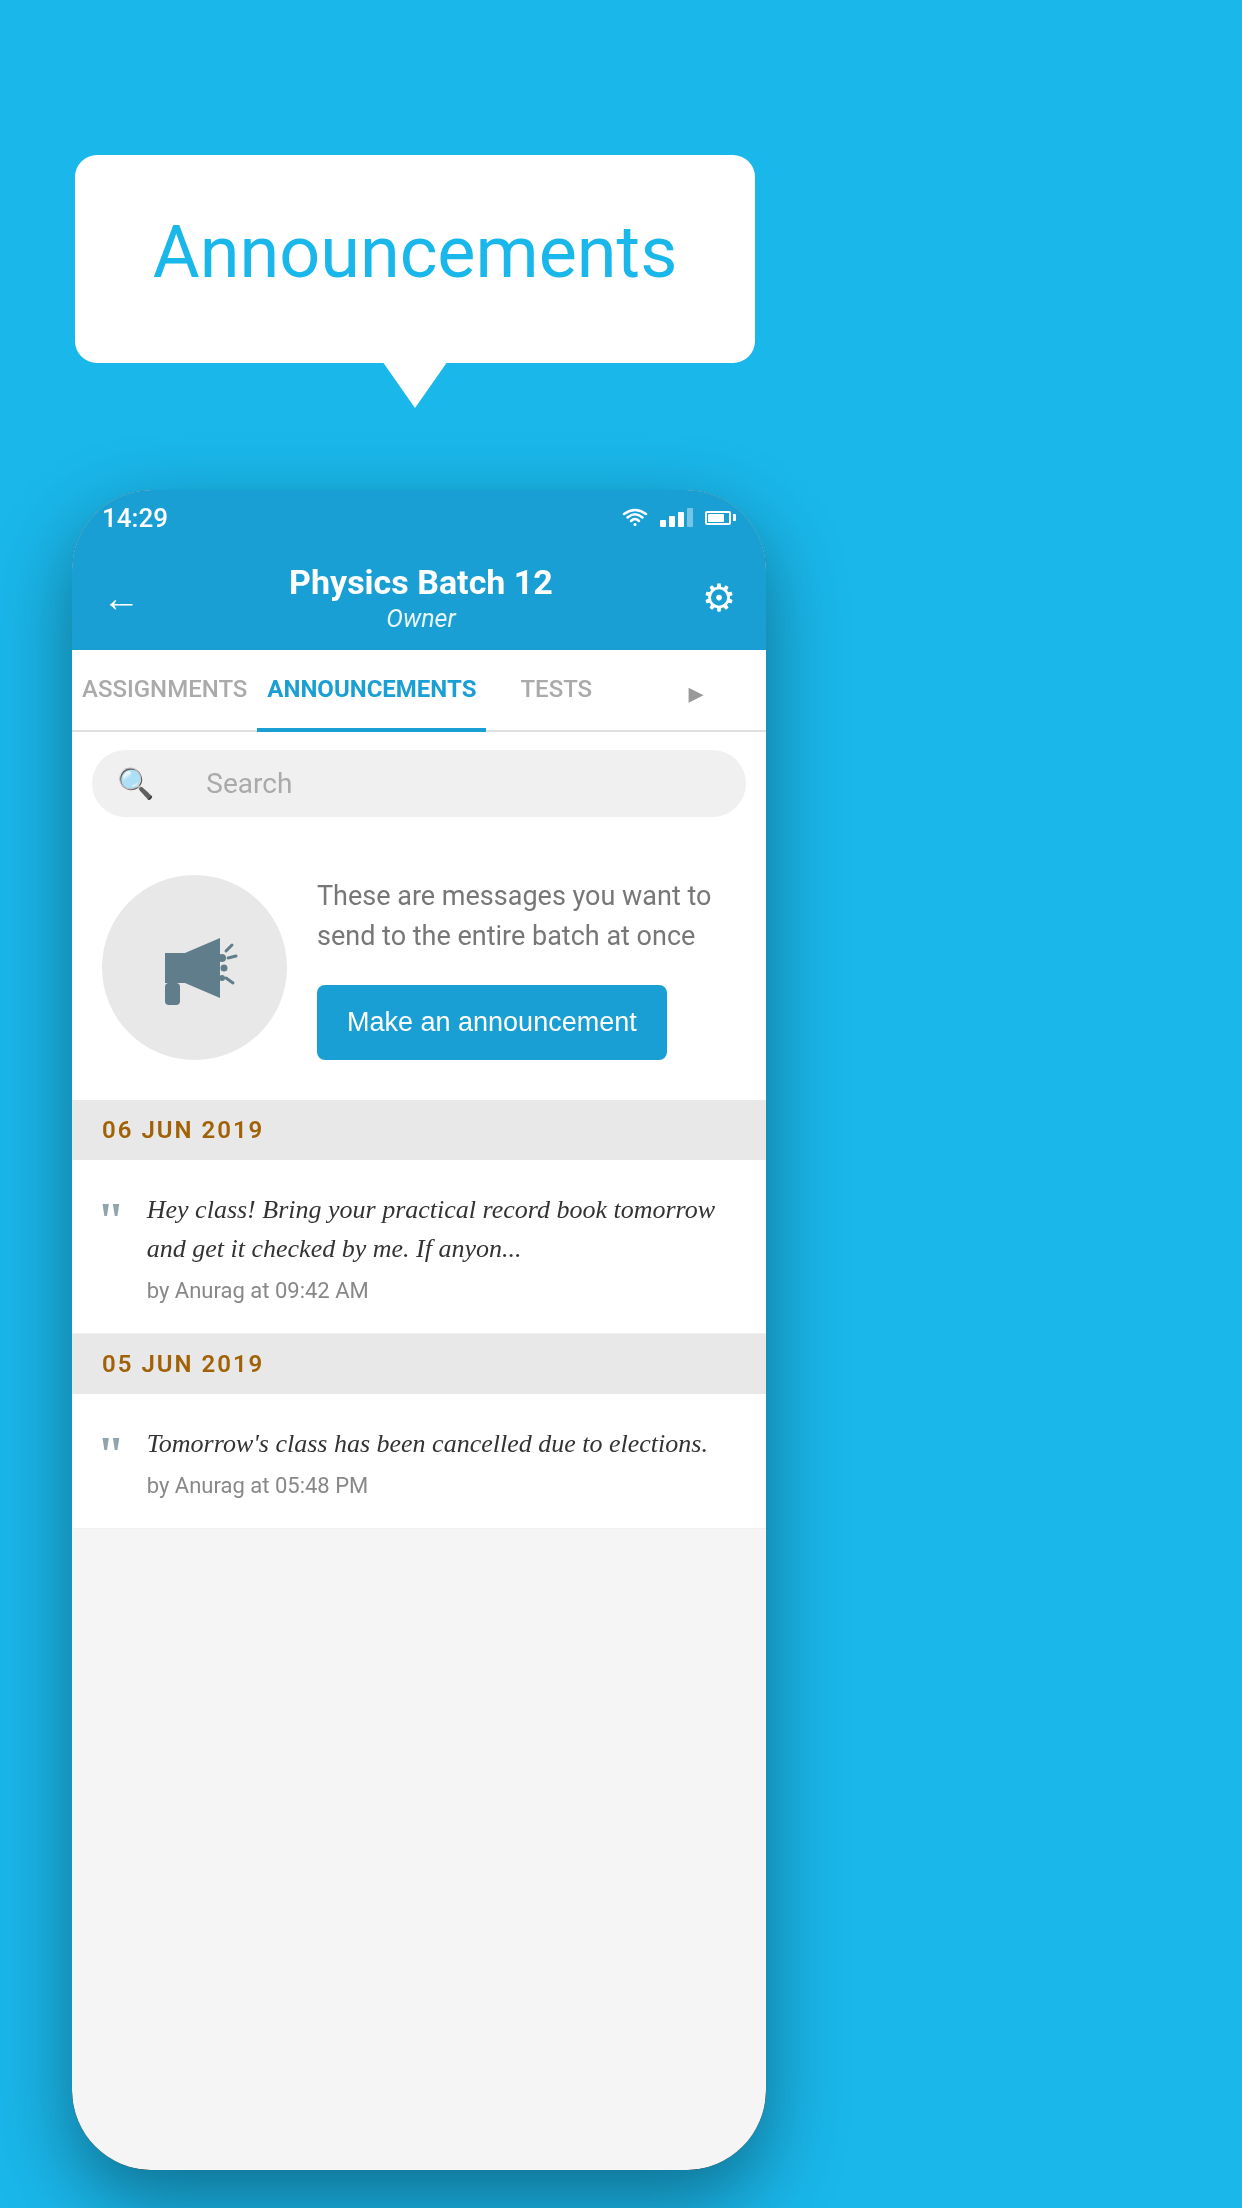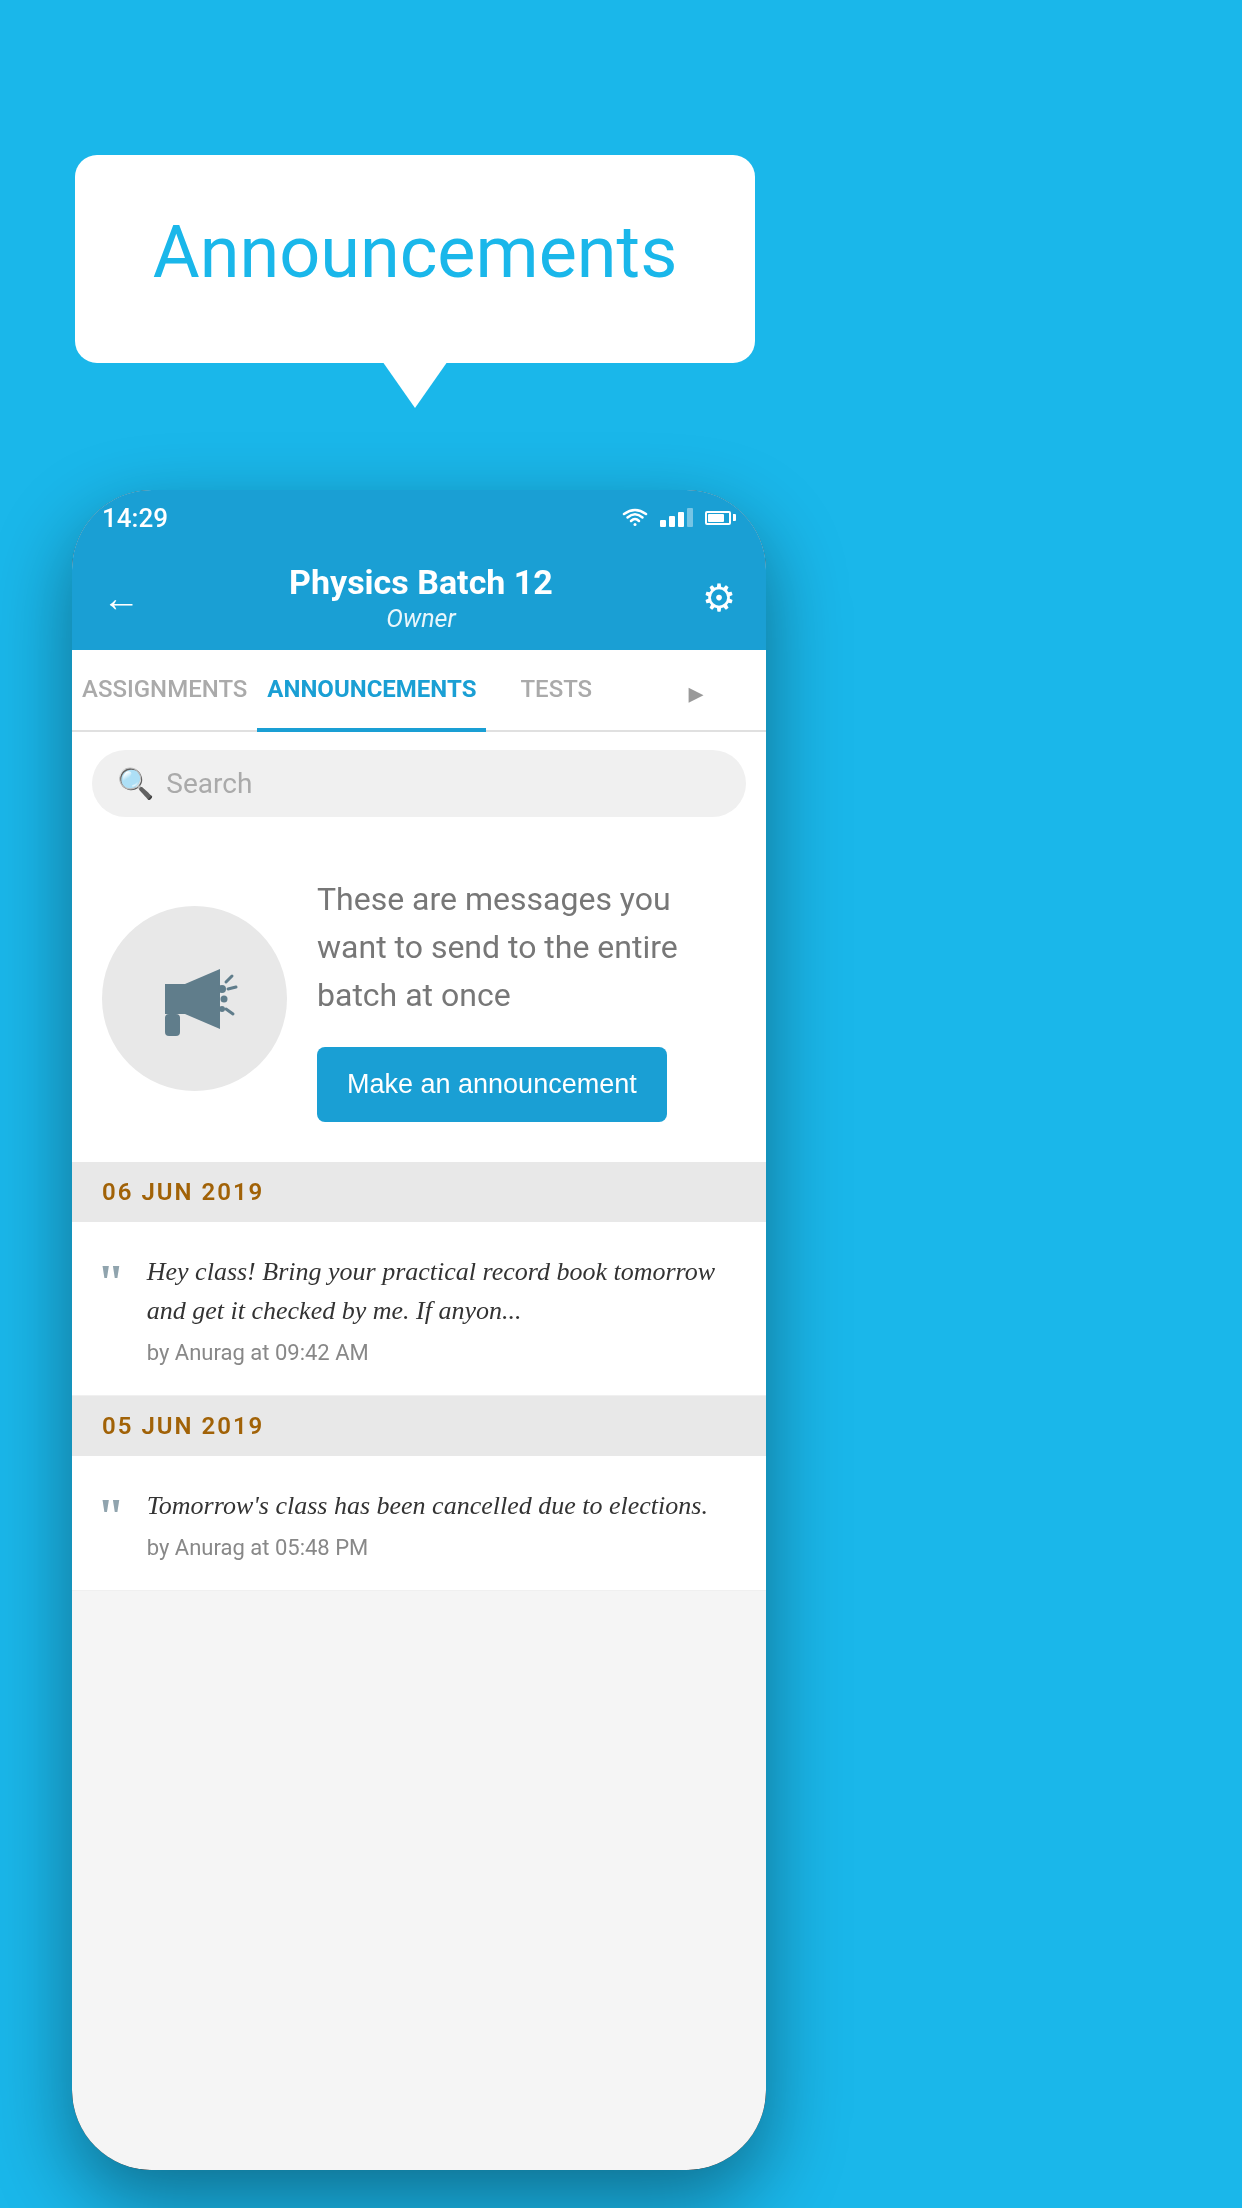--- a/index.html
+++ b/index.html
@@ -221,20 +221,21 @@
     }
 
     .search-icon-text {
       color: #888;
       font-size: 30px;
     }
 
     .search-placeholder {
       color: #aaa;
       font-size: 28px;
+      margin-left: 40px;
     }
 
     
     .announcement-empty {
       background: white;
       padding: 40px 30px;
       display: flex;
       align-items: center;
       gap: 30px;
     }
@@ -249,21 +250,21 @@
       justify-content: center;
       flex-shrink: 0;
     }
 
     .announcement-right {
       flex: 1;
     }
 
     .announcement-description {
       color: #777;
-      font-size: 32px;
+      font-size: 27px;
       line-height: 1.5;
       margin-bottom: 28px;
     }
 
     .make-announcement-btn {
       background: #1a9fd4;
       color: white;
       border: none;
       border-radius: 8px;
       padding: 22px 30px;

